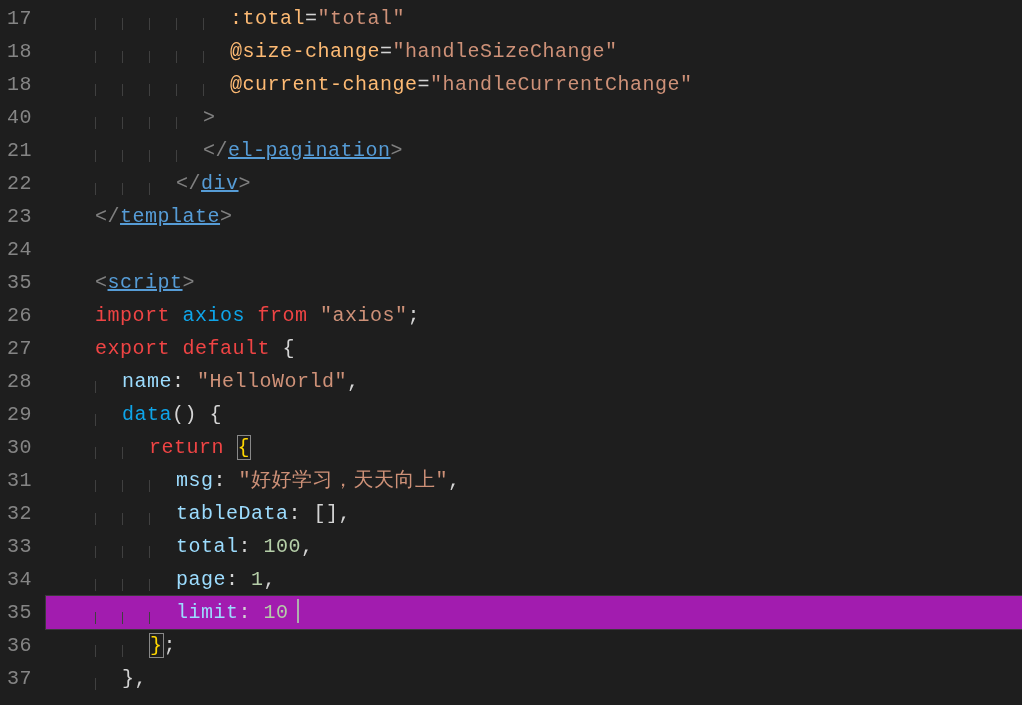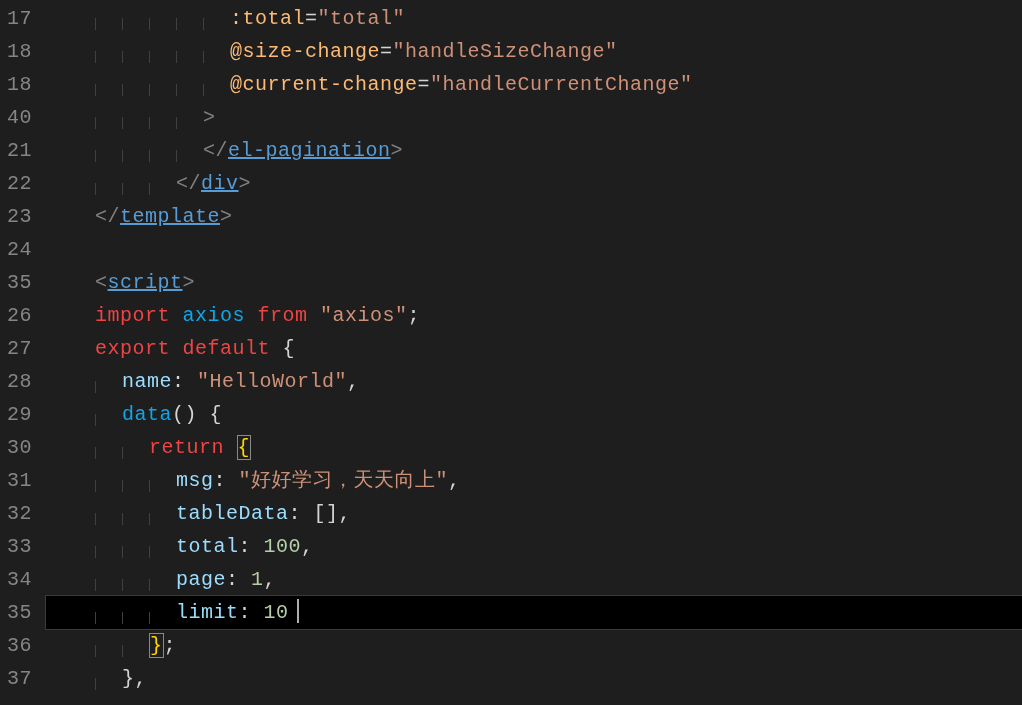--- a/index.html
+++ b/index.html
@@ -35,21 +35,21 @@
       white-space: pre;
       padding-top: 2px;
       position: relative;
     }
     .code .line {
       height: 33px;
       padding-left: 22px;
       position: relative;
     }
     .code .line.cur {
-      background: #000000;
+      background: #a21caf;
       outline: 1px solid #3a3a3a;
     }
     .t-punct { color: #808080; }
     .t-tag { color: #569cd6; text-decoration: underline; }
     .t-attr-yellow { color: #fdba74; }
     .t-str { color: #ce9178; }
     .t-kw-exp { color: #ef4444; }
     .t-ident { color: #0ea5e9; }
     .t-white { color: #d4d4d4; }
     .t-func { color: #0ea5e9; }

